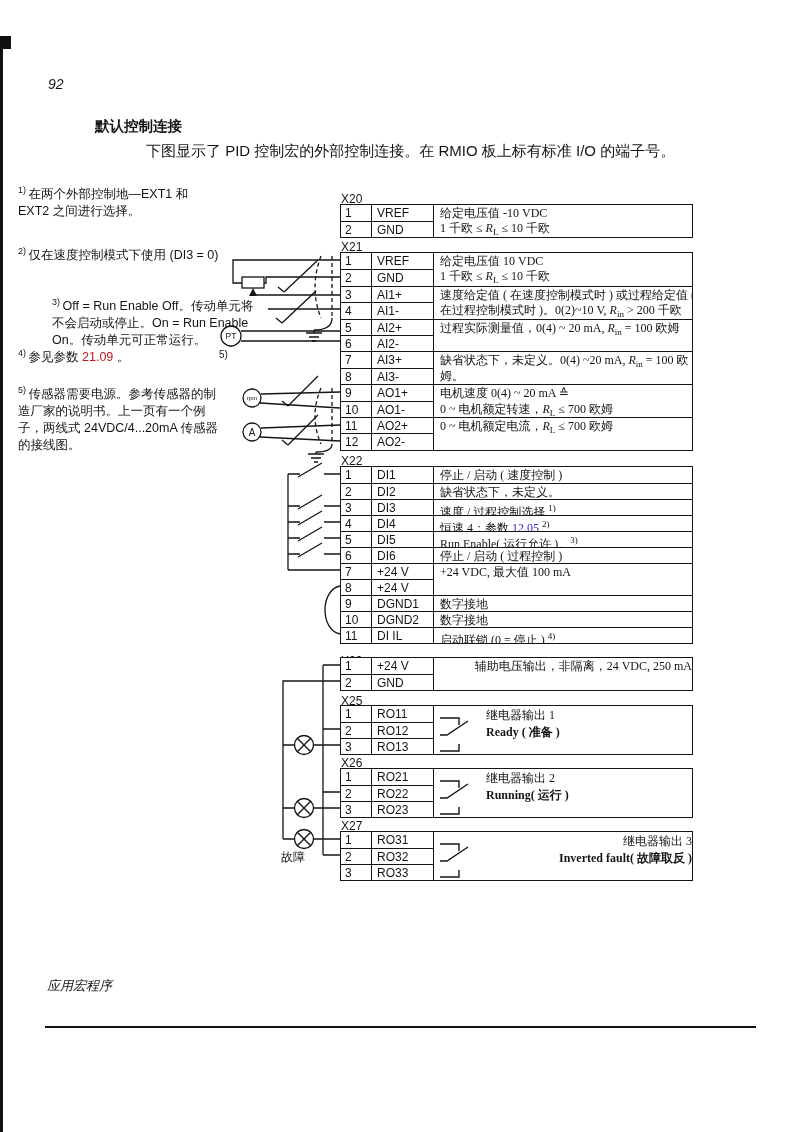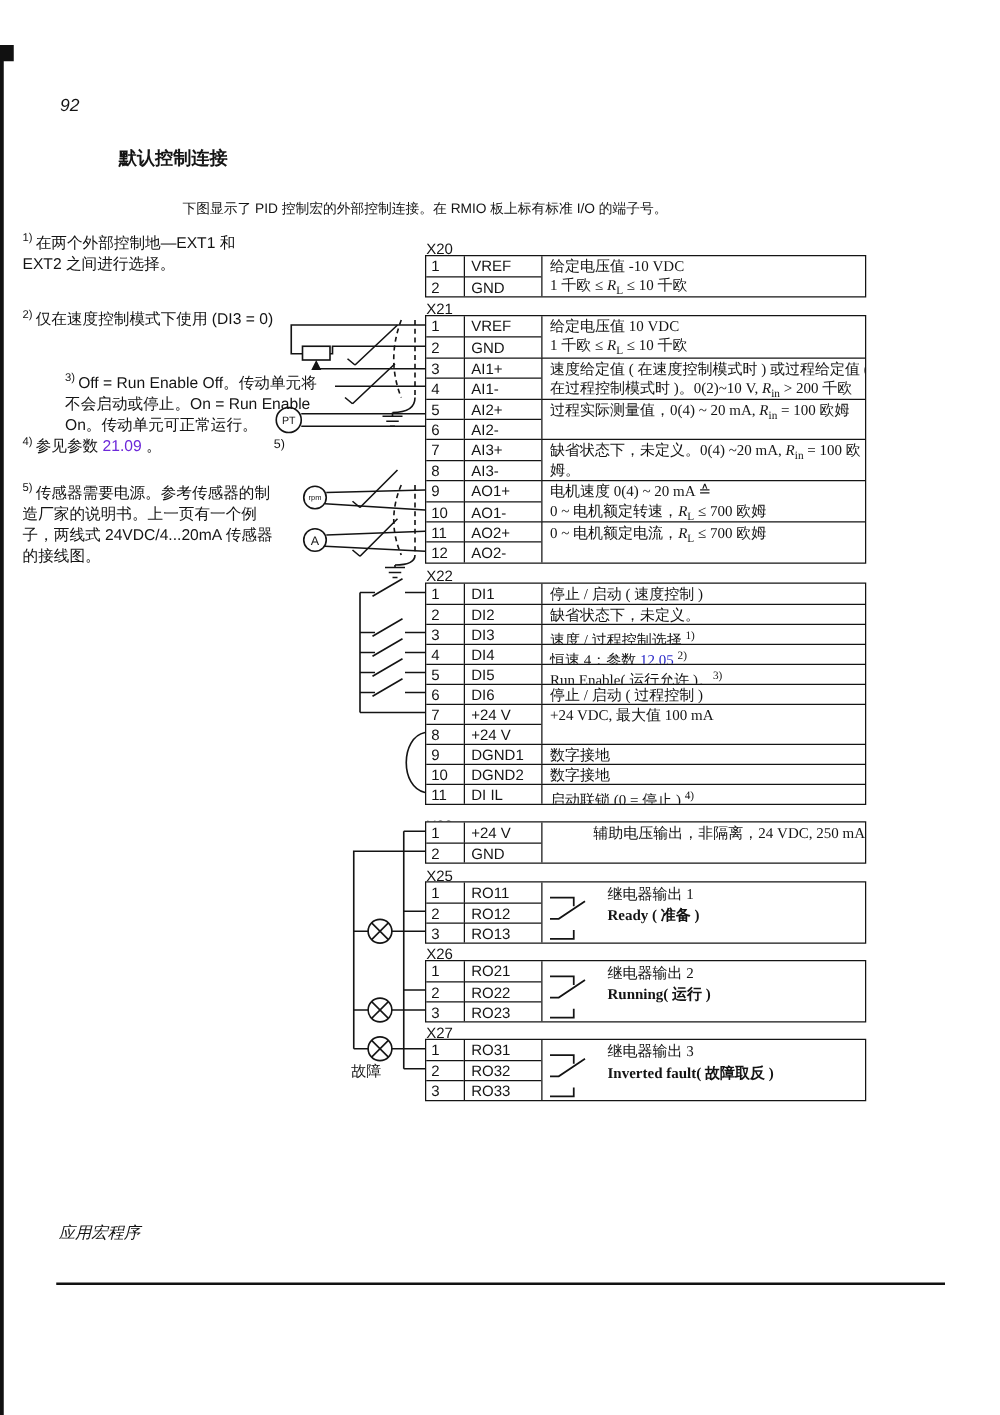--- a/index.html
+++ b/index.html
@@ -5,21 +5,21 @@
   html,body{margin:0;padding:0;background:#e8e8e8;}
   #page{position:relative;width:800px;height:1132px;background:#ffffff;margin:0 auto;
         font-family:"Liberation Sans","DejaVu Sans",sans-serif;color:#141414;overflow:hidden;}
   .abs{position:absolute;}
   
   #scan-edge{left:0;top:36px;width:3px;height:1096px;background:#111;}
   #scan-blob{left:0;top:36px;width:11px;height:13px;background:#111;}
   
   #page-number{left:48px;top:76px;font-size:14px;font-style:italic;}
   #section-heading{left:95px;top:117px;font-size:14.5px;font-weight:bold;white-space:nowrap;}
-  #intro{left:146px;top:159px;font-size:11px;white-space:nowrap;}
+  #intro{left:146px;top:142px;font-size:15px;white-space:nowrap;}
   
   .footnote{position:absolute;left:18px;font-size:12.5px;line-height:17px;white-space:nowrap;}
   .footnote sup{font-size:9px;}
   
   .blabel{position:absolute;left:341px;font-size:12px;}
   .tblk{position:absolute;left:340px;width:353px;box-sizing:border-box;border:1.5px solid #141414;
         display:grid;grid-template-columns:30px 62px 1fr;background:#fff;}
   .cell{box-sizing:border-box;border-left:1px solid #141414;border-top:1px solid #141414;
         font-size:12px;overflow:hidden;white-space:nowrap;}
   .cell.nl{border-left:none;}
@@ -56,21 +56,21 @@
   <div class="abs" id="scan-blob"></div>
 
   <div class="abs" id="page-number">92</div>
   <div class="abs" id="section-heading">默认控制连接</div>
   <div class="abs" id="intro">下图显示了 PID 控制宏的外部控制连接。在 RMIO 板上标有标准 I/O 的端子号。</div>
 
   <div id="footnotes">
       <div class="footnote" style="top: 182px;"><sup>1) </sup>在两个外部控制地—EXT1 和<br>EXT2 之间进行选择。</div>
       <div class="footnote" style="top: 243px;"><sup>2) </sup>仅在速度控制模式下使用 (DI3 = 0)</div>
       <div class="footnote" style="top: 294px; margin-left: 34px;"><sup>3) </sup>Off = Run Enable Off。传动单元将<br>不会启动或停止。On = Run Enable<br>On。传动单元可正常运行。</div>
-      <div class="footnote" style="top: 345px;"><sup>4) </sup>参见参数 <span class="s-link" style="color: #6d28d9;">21.09</span> 。</div>
+      <div class="footnote" style="top: 345px;"><sup>4) </sup>参见参数 <span class="s-link" style="color: #b91c1c;">21.09</span> 。</div>
       <div class="footnote" style="top: 382px;"><sup>5) </sup>传感器需要电源。参考传感器的制<br>造厂家的说明书。上一页有一个例<br>子，两线式 24VDC/4...20mA 传感器<br>的接线图。</div>
     </div>
 
   <div id="blocks">
       <div class="blabel" style="top: 192px;">X20</div>
       <div class="tblk" style="top: 204px; grid-auto-rows: 16px;">
         <div class="cell pin nl nt">1</div>
         <div class="cell sig nt">VREF</div>
         <div class="cell desc nt" style="grid-row: span 2;">
           <div class="dline" style="line-height: 15px; height: 15px;">给定电压值 -10 VDC</div>
@@ -230,21 +230,21 @@
         </div>
         <div class="cell pin nl">2</div>
         <div class="cell sig">RO22</div>
         <div class="cell pin nl">3</div>
         <div class="cell sig">RO23</div>
       </div>
       <div class="blabel" style="top: 819px;">X27</div>
       <div class="tblk" style="top: 831px; grid-auto-rows: 16px;">
         <div class="cell pin nl nt">1</div>
         <div class="cell sig nt">RO31</div>
-        <div class="cell desc nt reldesc" style="grid-row: span 3;">
+        <div class="cell desc nt reldesc" style="grid-row: span 3; text-align: right;">
           <svg class="relay" width="36" height="44" viewBox="0 0 36 44">
             <path d="M1 8 H20 V15" fill="none" stroke="#141414" stroke-width="1.4"></path>
             <path d="M1 25 H8 L29 11" fill="none" stroke="#141414" stroke-width="1.4"></path>
             <path d="M1 41 H20 V34" fill="none" stroke="#141414" stroke-width="1.4"></path>
           </svg>
           <div class="rtext">
             <div class="dline" style="line-height: 17px; height: 17px;">继电器输出 3</div>
             <div class="dline" style="line-height: 17px; height: 17px;"><span class="s-b">Inverted fault( 故障取反 )</span></div>
           </div>
         </div>

